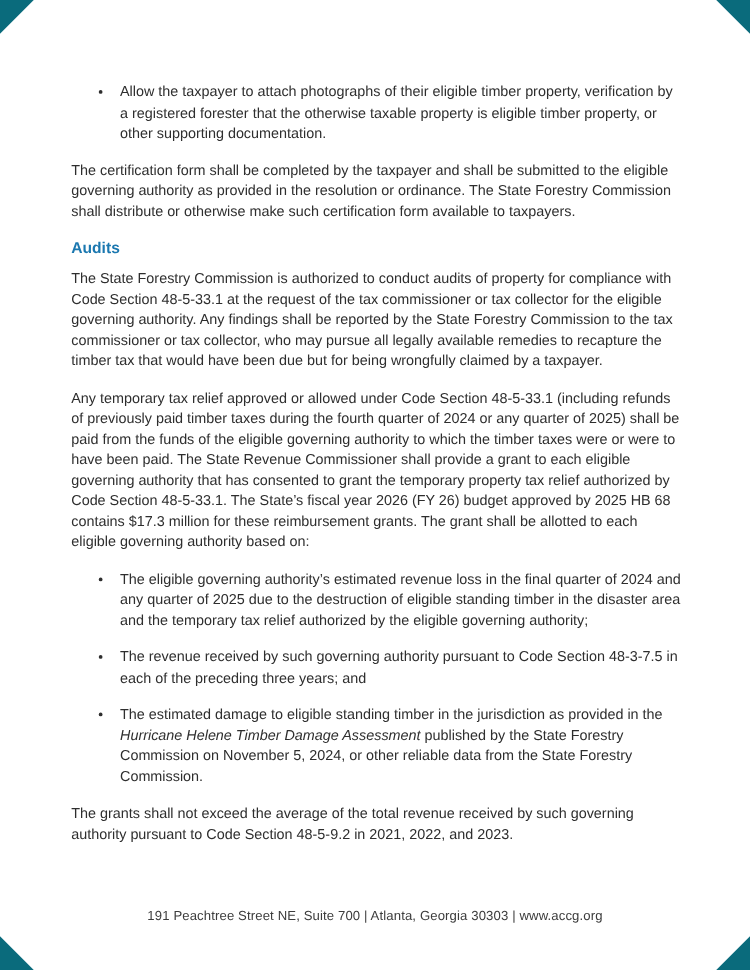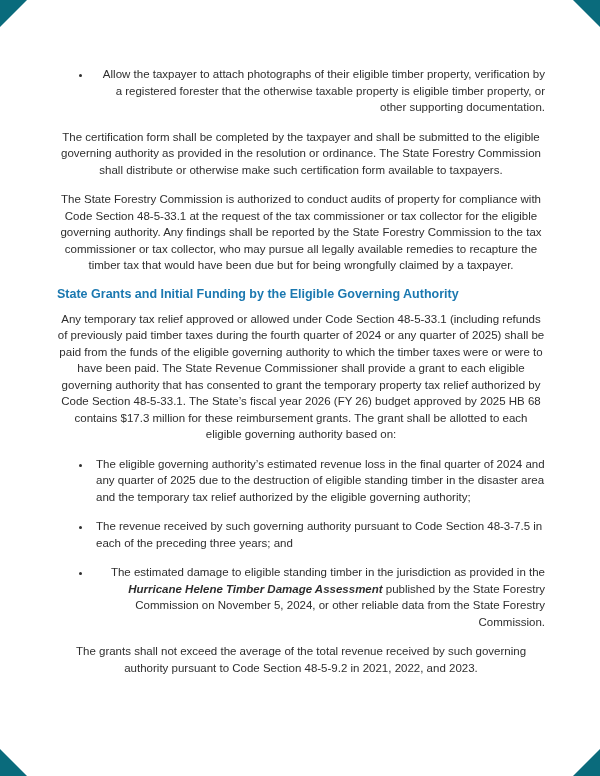--- a/index.html
+++ b/index.html
@@ -21,39 +21,39 @@
   .tri-br { bottom: 0; right: 0; border-bottom: 27px solid #0a6b7c; border-left: 27px solid transparent; }
 
   .content {
     position: absolute;
     top: 66px;
     left: 57px;
     right: 55px;
     font-size: 11.5px;
     line-height: 16.5px;
   }
-  p { margin: 0 0 13px 0; text-align: center; }
+  p { margin: 0 0 13px 0; }
   h2 {
     color: #1b78b0;
     font-size: 12.5px;
     line-height: 15px;
     margin: 2px 0 9px 0;
     font-weight: bold;
   }
   ul.bullets {
     margin: 0 0 13px 0;
     padding: 0 0 0 35px;
     list-style: disc outside;
   }
   ul.bullets li {
     margin: 0 0 13px 0;
     padding-left: 4px;
   }
-  ul.bullets li:last-child { margin-bottom: 13px; text-align: right; }
-  em { font-style: italic; font-weight: bold; }
+  ul.bullets li:last-child { margin-bottom: 13px; }
+  em { font-style: italic; }
 
   .footer {
     position: absolute;
     left: 0;
     right: 0;
     bottom: 37px;
     text-align: center;
     font-size: 10.5px;
     color: #3c3c3c;
     letter-spacing: 0.1px;
@@ -72,37 +72,38 @@
   <div class="content">
 
     <ul class="bullets">
       <li>
         <span>Allow the taxpayer to attach photographs of their eligible timber property, verification by a registered forester that the otherwise taxable property is eligible timber property, or other supporting documentation.</span>
       </li>
     </ul>
 
     <p>The certification form shall be completed by the taxpayer and shall be submitted to the eligible governing authority as provided in the resolution or ordinance.  The State Forestry Commission shall distribute or otherwise make such certification form available to taxpayers.</p>
 
+    <h2>Audits</h2>
 
     <p>The State Forestry Commission is authorized to conduct audits of property for compliance with Code Section 48-5-33.1 at the request of the tax commissioner or tax collector for the eligible governing authority.  Any findings shall be reported by the State Forestry Commission to the tax commissioner or tax collector, who may pursue all legally available remedies to recapture the timber tax that would have been due but for being wrongfully claimed by a taxpayer.</p>
 
-    <h2>State Grants and Initial Funding by the Eligible Governing Authority</h2>
 
     <p>Any temporary tax relief approved or allowed under Code Section 48-5-33.1 (including refunds of previously paid timber taxes during the fourth quarter of 2024 or any quarter of 2025) shall be paid from the funds of the eligible governing authority to which the timber taxes were or were to have been paid. The State Revenue Commissioner shall provide a grant to each eligible governing authority that has consented to grant the temporary property tax relief authorized by Code Section 48-5-33.1.  The State’s fiscal year 2026 (FY 26) budget approved by 2025 HB 68 contains $17.3 million for these reimbursement grants.  The grant shall be allotted to each eligible governing authority based on:</p>
 
     <ul class="bullets">
       <li>
         <span>The eligible governing authority’s estimated revenue loss in the final quarter of 2024 and any quarter of 2025 due to the destruction of eligible standing timber in the disaster area and the temporary tax relief authorized by the eligible governing authority;</span>
       </li>
       <li>
         <span>The revenue received by such governing authority pursuant to Code Section 48-3-7.5 in each of the preceding three years; and</span>
       </li>
       <li>
         <span>The estimated damage to eligible standing timber in the jurisdiction as provided in the </span><em>Hurricane Helene Timber Damage Assessment</em><span> published by the State Forestry Commission on November 5, 2024, or other reliable data from the State Forestry Commission.</span>
       </li>
     </ul>
 
     <p>The grants shall not exceed the average of the total revenue received by such governing authority pursuant to Code Section 48-5-9.2 in 2021, 2022, and 2023.</p>
 
   </div>
 
+  <div class="footer">191 Peachtree Street NE, Suite 700 | Atlanta, Georgia 30303 | www.accg.org</div>
 
 </div>
 
 </body></html>

